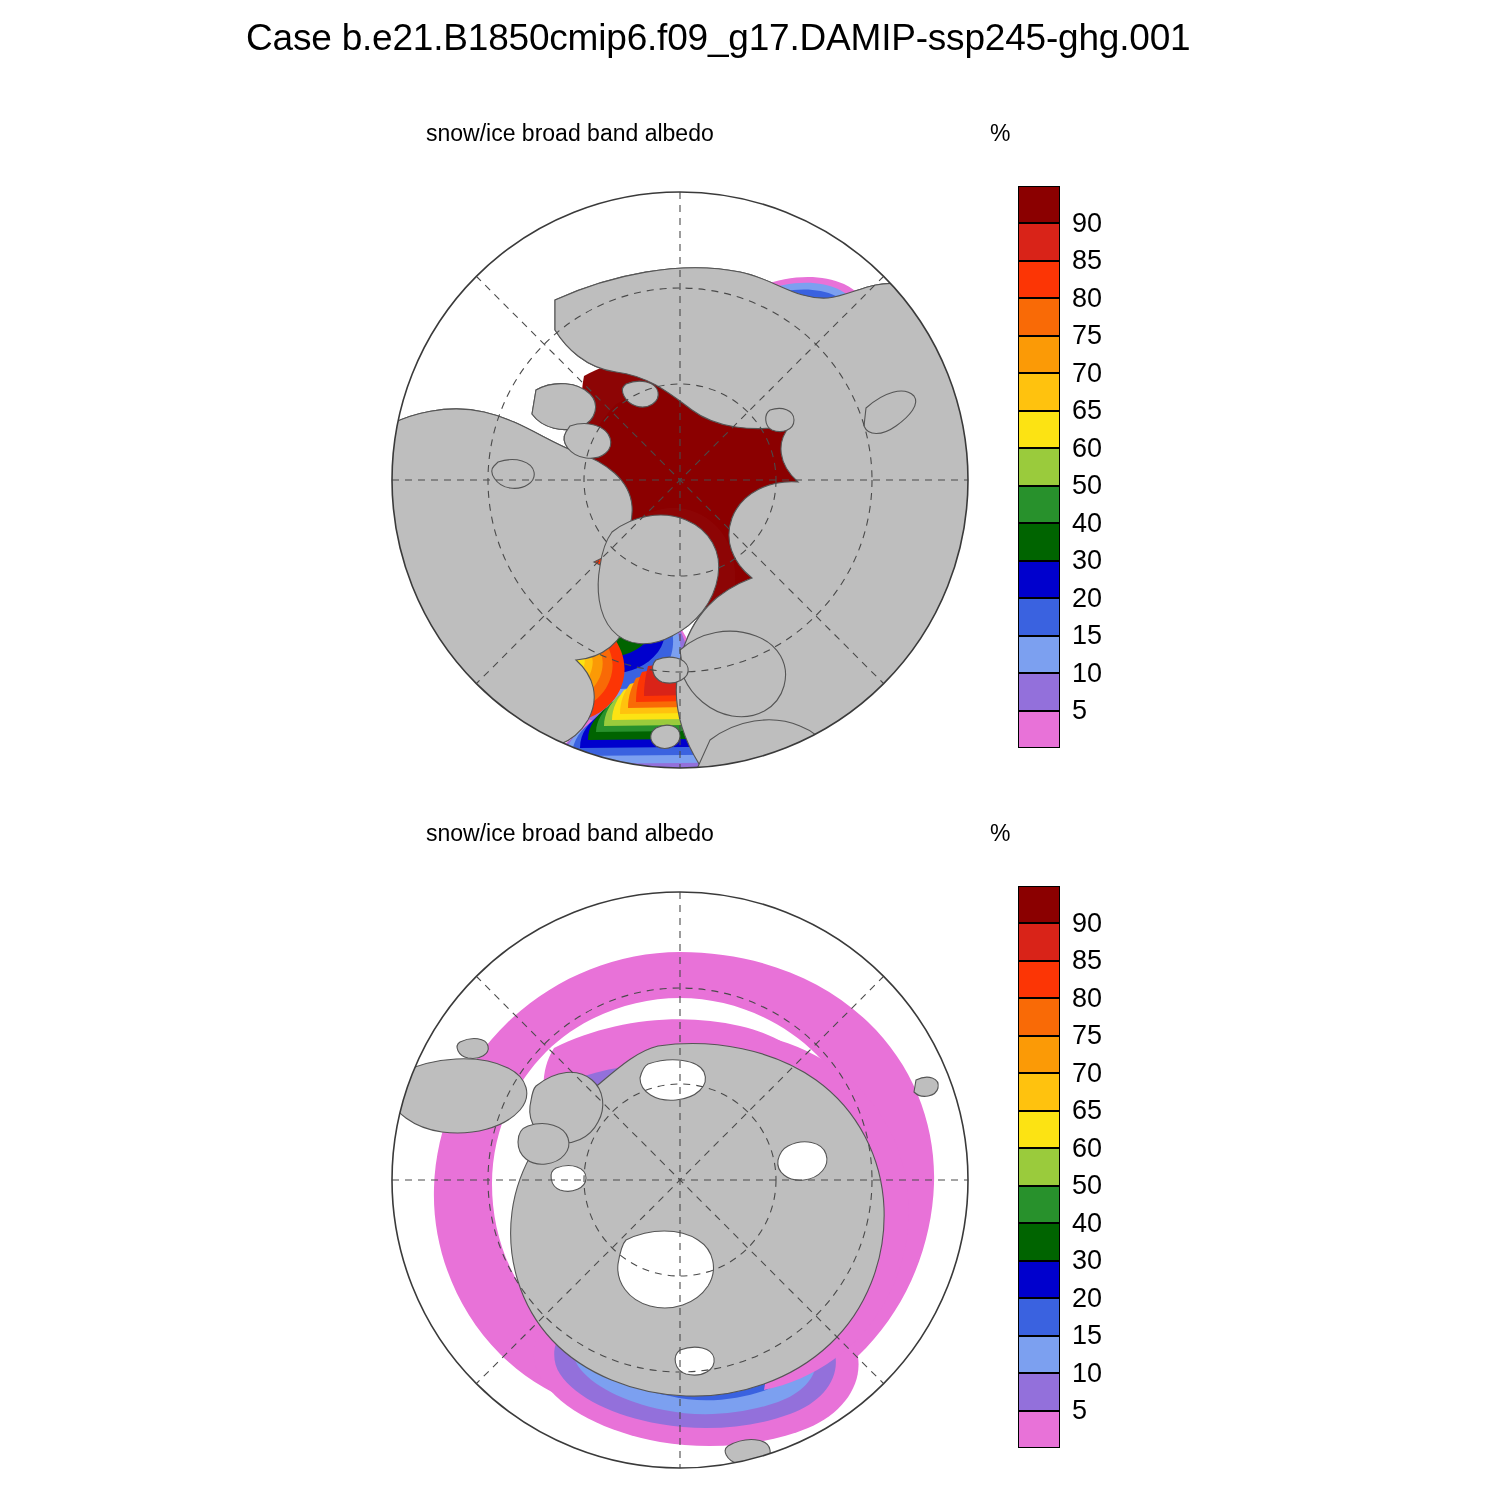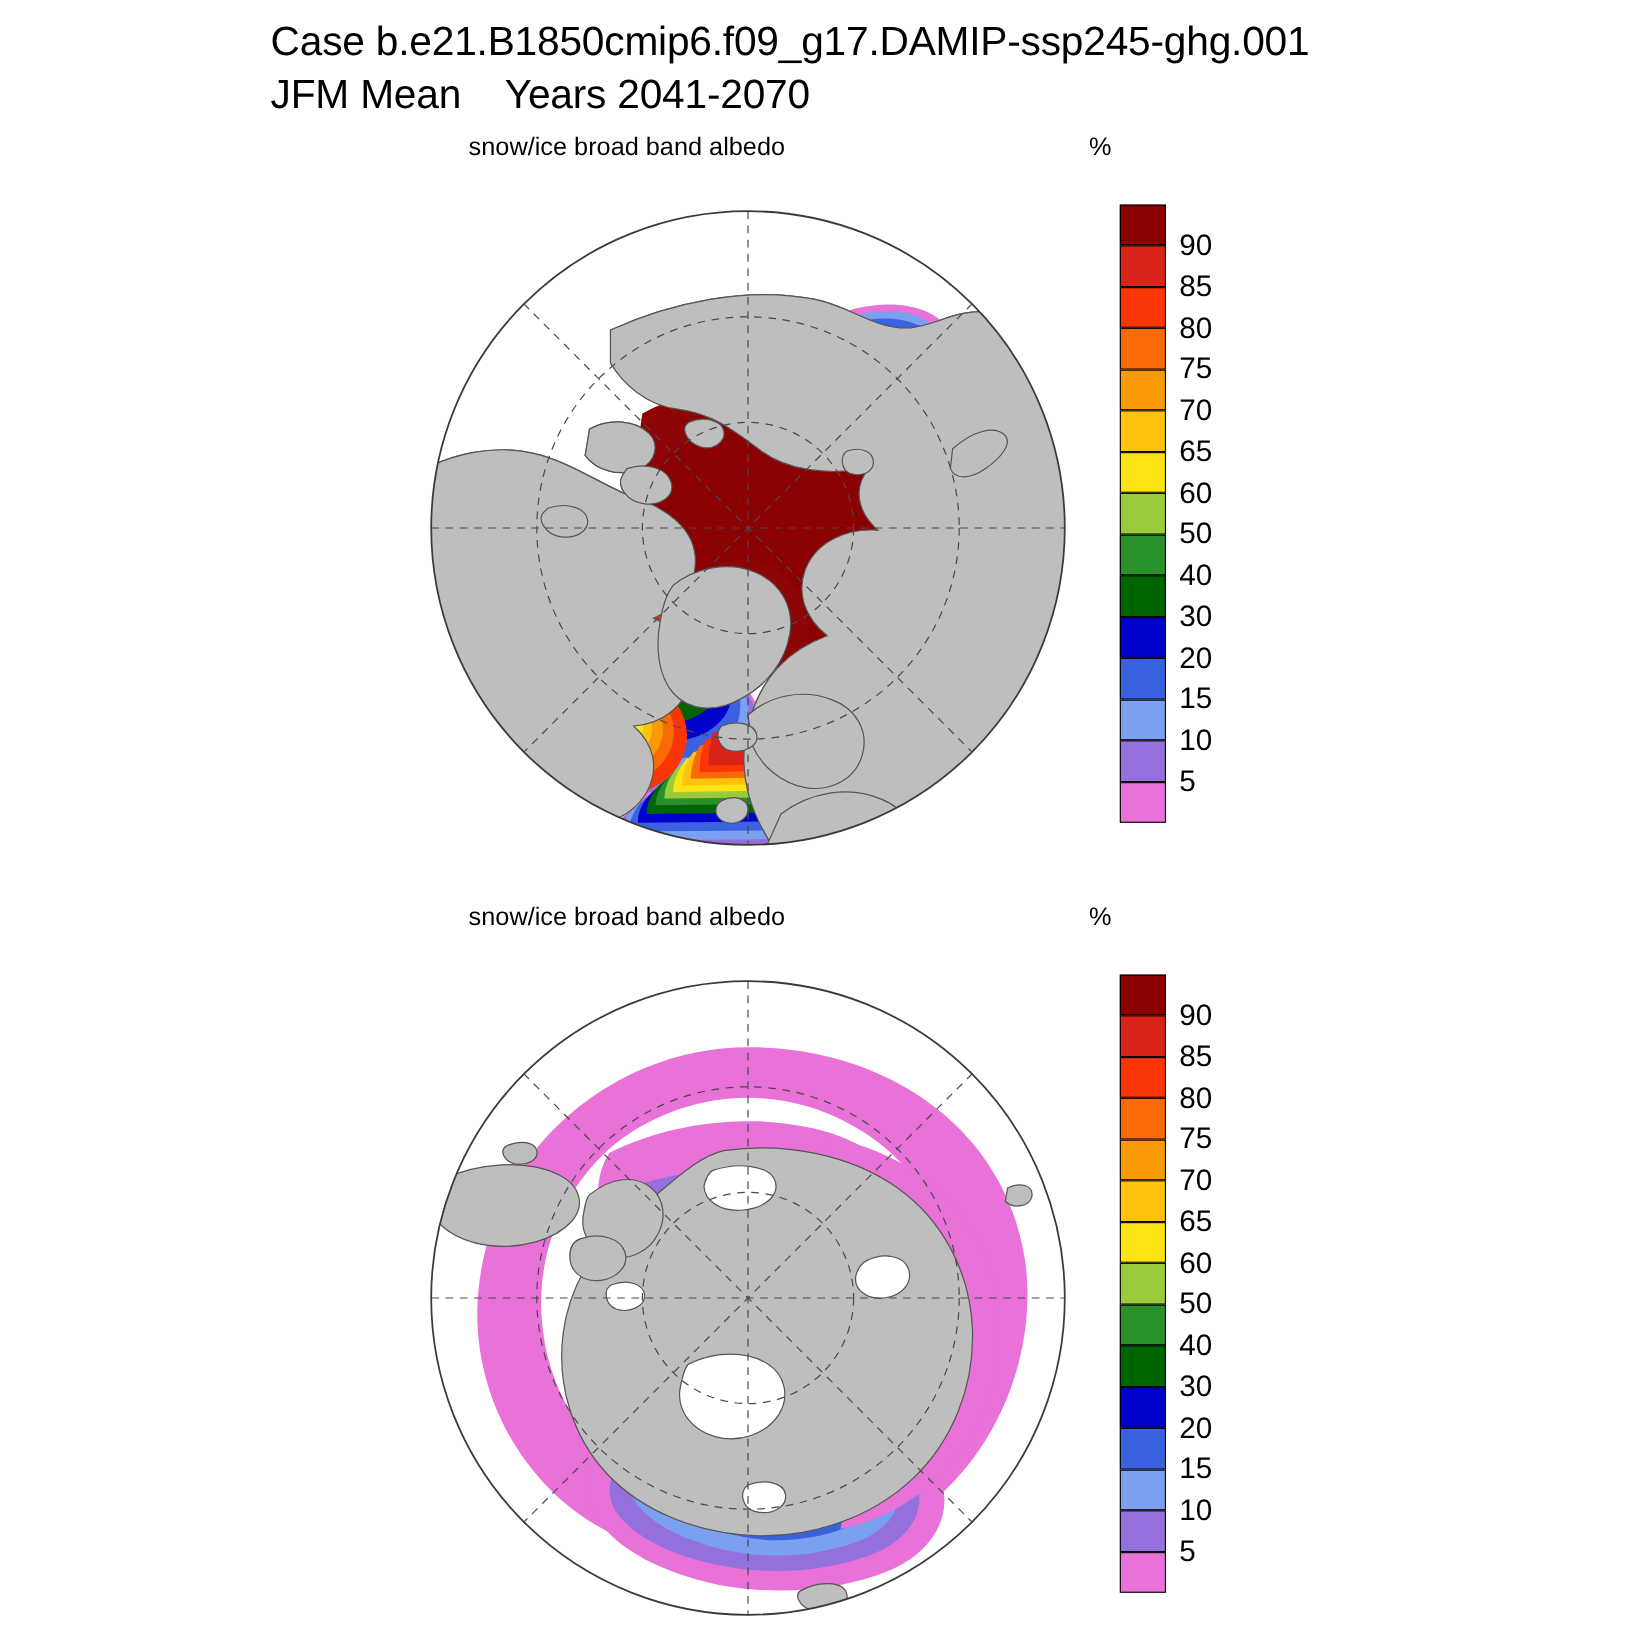--- a/index.html
+++ b/index.html
@@ -19,21 +19,20 @@
 
   .cbar{position:absolute;}
   .cbar-band{position:absolute;left:0;width:42px;border:1px solid #000;box-sizing:border-box;}
   .cbar-lab{position:absolute;left:54px;font-size:27px;line-height:27px;white-space:nowrap;}
 </style>
 </head>
 <body>
 
 <div class="title-block">
   <div class="title-line">Case b.e21.B1850cmip6.f09_g17.DAMIP-ssp245-ghg.001</div>
-  <div class="title-line">JFM Mean    Years 2041-2070</div>
 </div>
 
 <div class="subtitle-row" style="left:386px;top:120px;width:620px;">
   <div class="subtitle-var">snow/ice broad band albedo</div>
   <div class="subtitle-unit">%</div>
 </div>
 
 <div class="panel mapwrap" style="left:380px;top:180px;width:600px;height:600px;">
 <svg class="mapsvg" width="600" height="600" viewBox="0 0 600 600">
   <defs>

